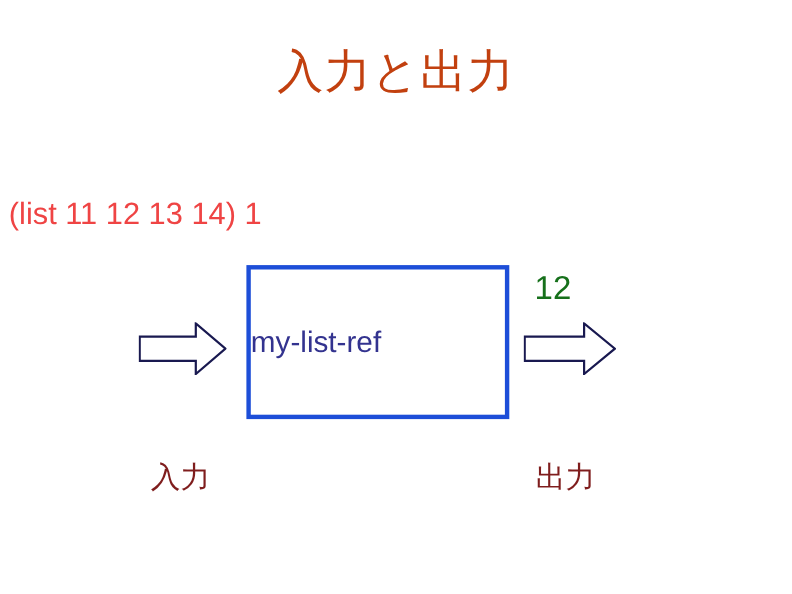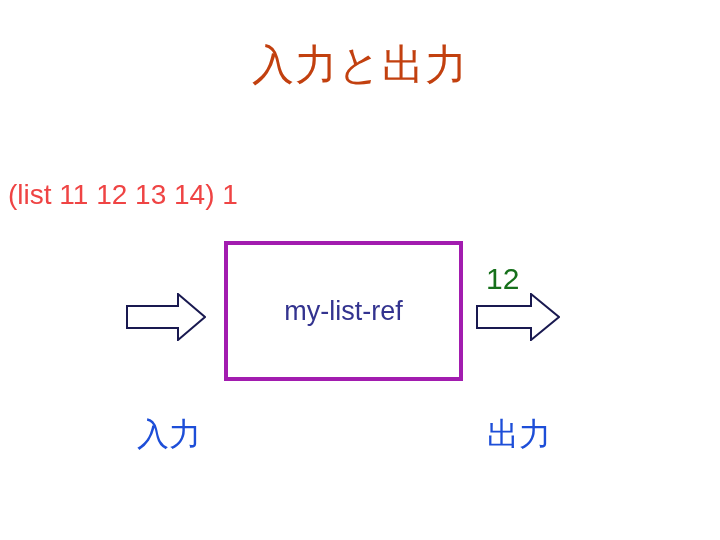--- a/index.html
+++ b/index.html
@@ -47,36 +47,35 @@
 
   
   #output-value {
     position: absolute;
     left: 486px;
     top: 245px;
     color: #16701B;
     font-size: 30px;
     line-height: 36px;
     white-space: nowrap;
-    margin-top: 16px;
   }
 
   
   #process-box {
     position: absolute;
     left: 224px;
     top: 241px;
     width: 239px;
     height: 140px;
     box-sizing: border-box;
-    border: 4px solid #a21caf;
+    border: 4px solid #1d4ed8;
     background: #ffffff;
     display: flex;
     align-items: center;
-    justify-content: center;
+    justify-content: flex-start;
   }
   #process-box-label {
     color: #33338F;
     font-size: 27px;
     line-height: 32px;
     white-space: nowrap;
   }
 
   
   .block-arrow {
@@ -98,22 +97,22 @@
   .block-arrow polygon {
     fill: #ffffff;
     stroke: #191950;
     stroke-width: 2;
     stroke-linejoin: miter;
   }
 
   
   .caption {
     position: absolute;
-    color: #1d4ed8;
-    font-size: 32px;
+    color: #7f1d1d;
+    font-size: 27px;
     line-height: 32px;
     white-space: nowrap;
   }
   #input-caption {
     left: 137px;
     top: 418px;
   }
   #output-caption {
     left: 487px;
     top: 418px;

